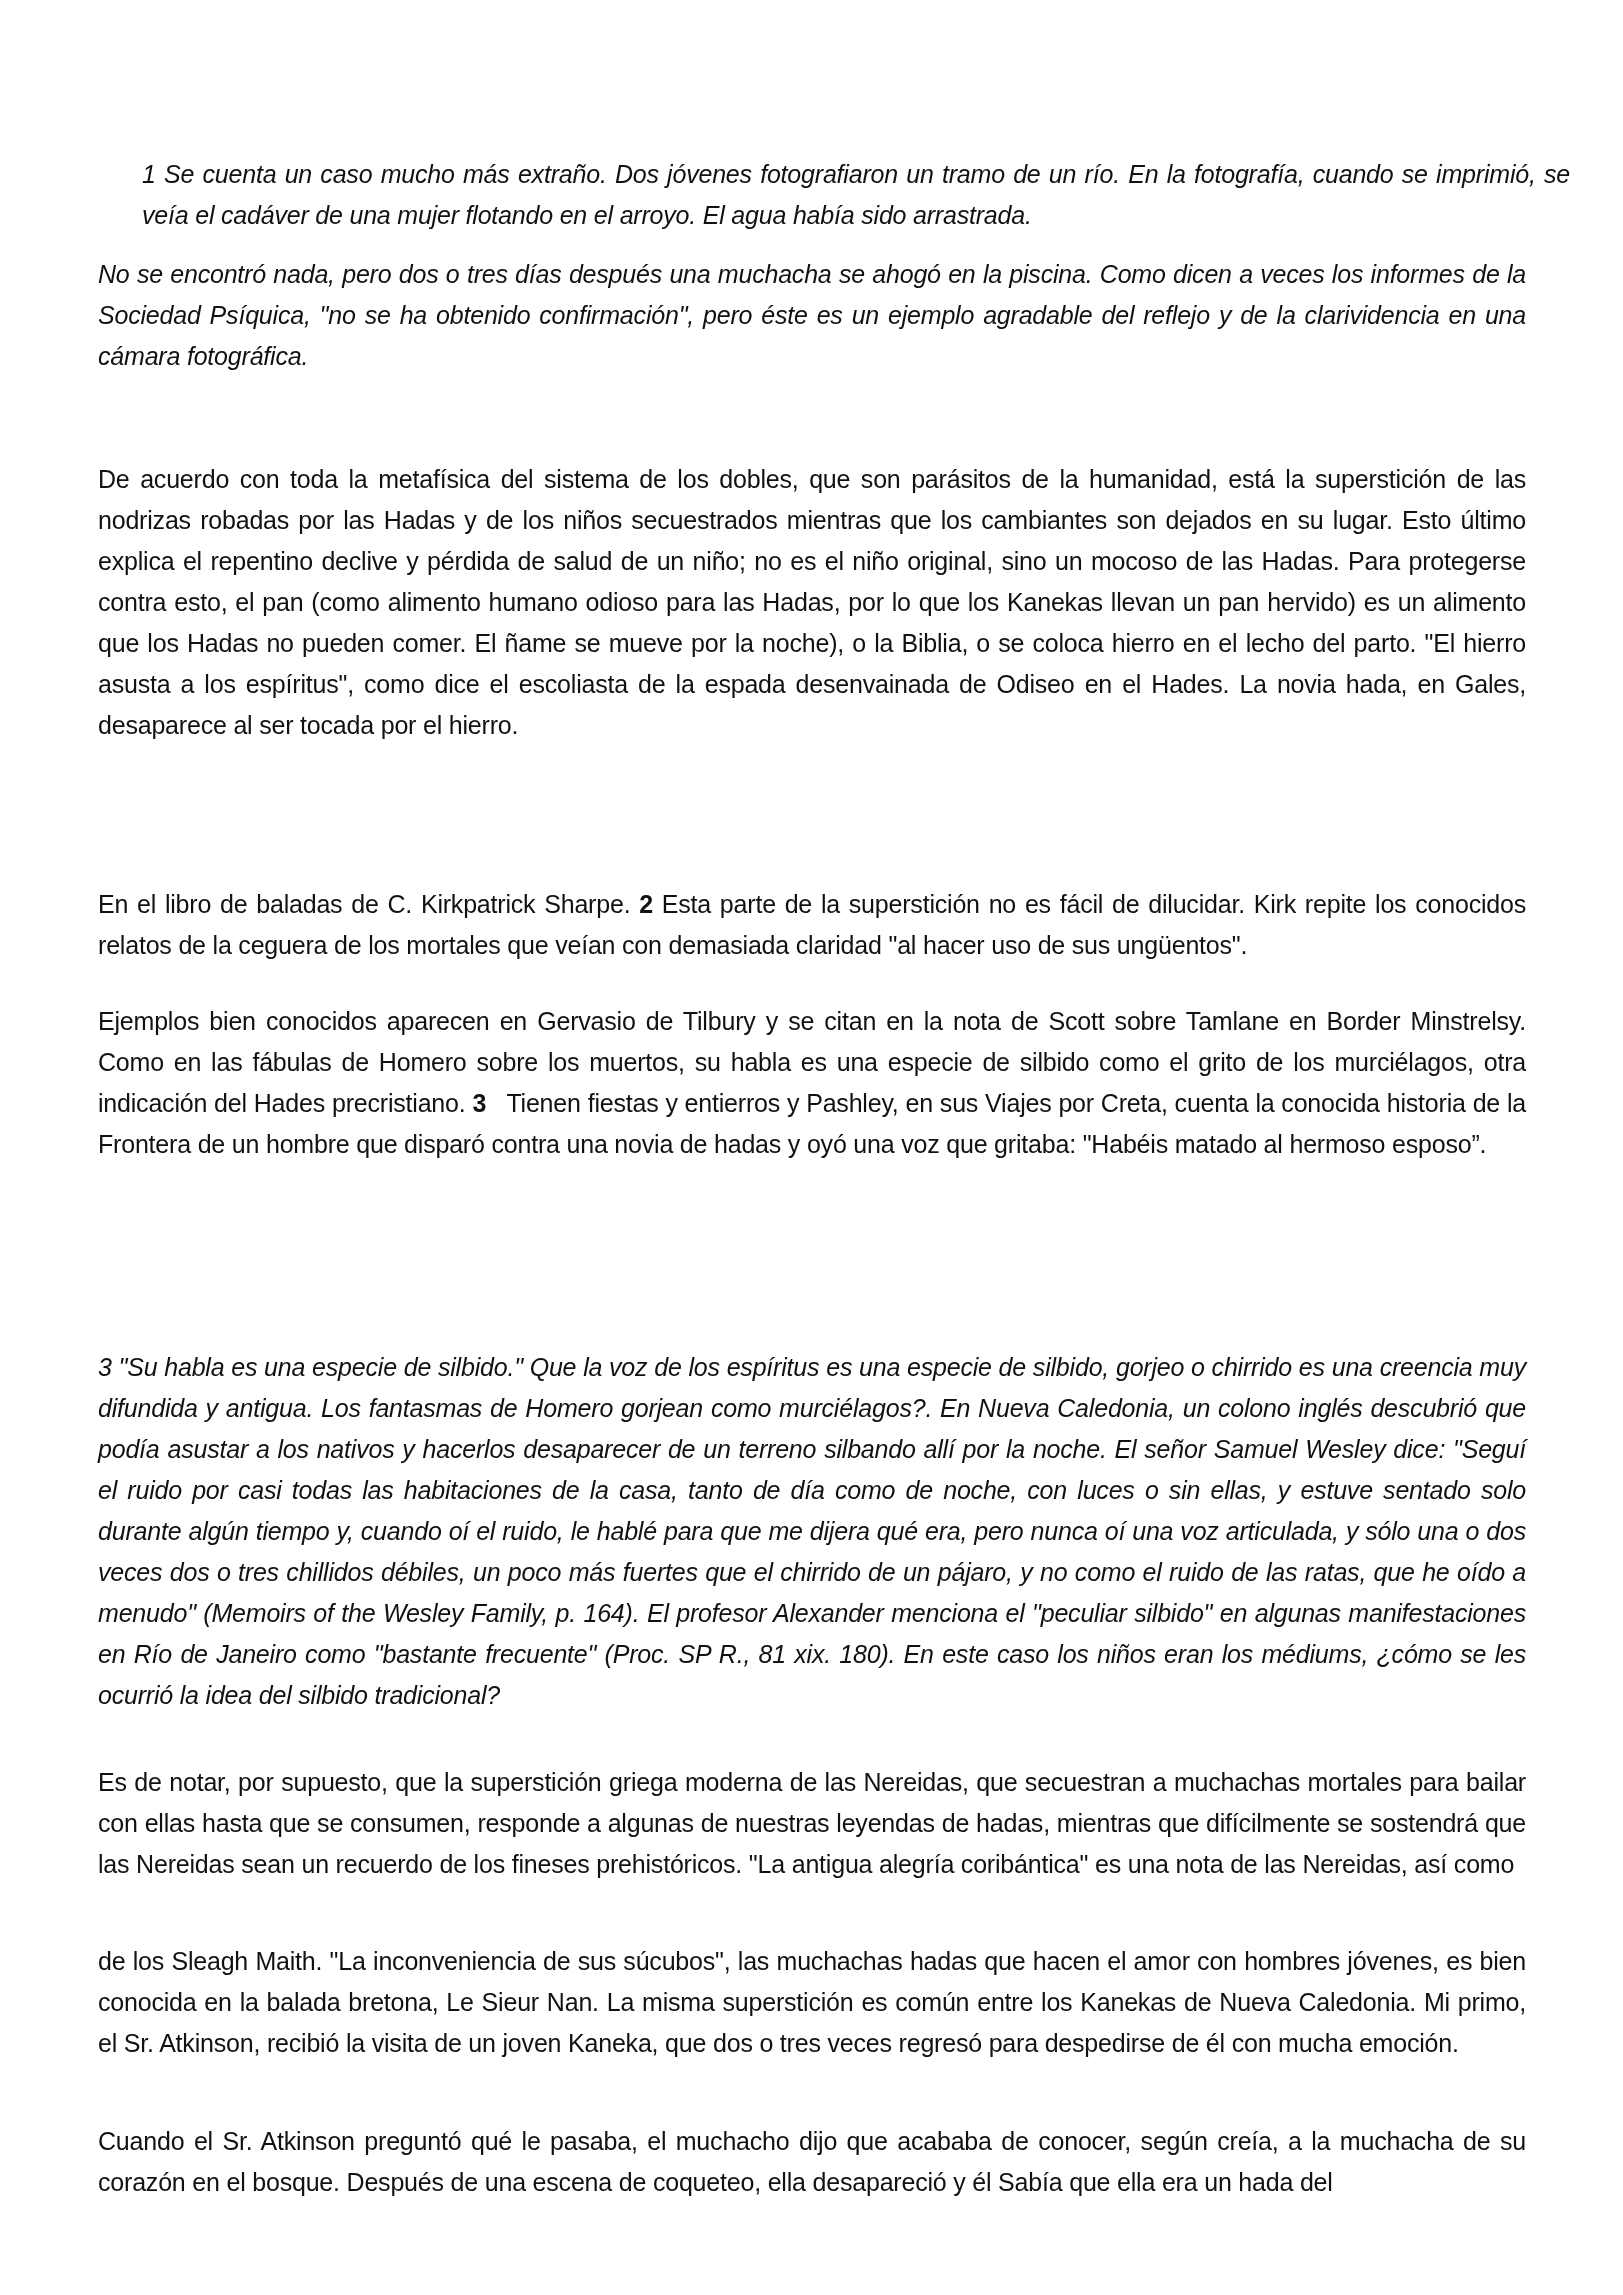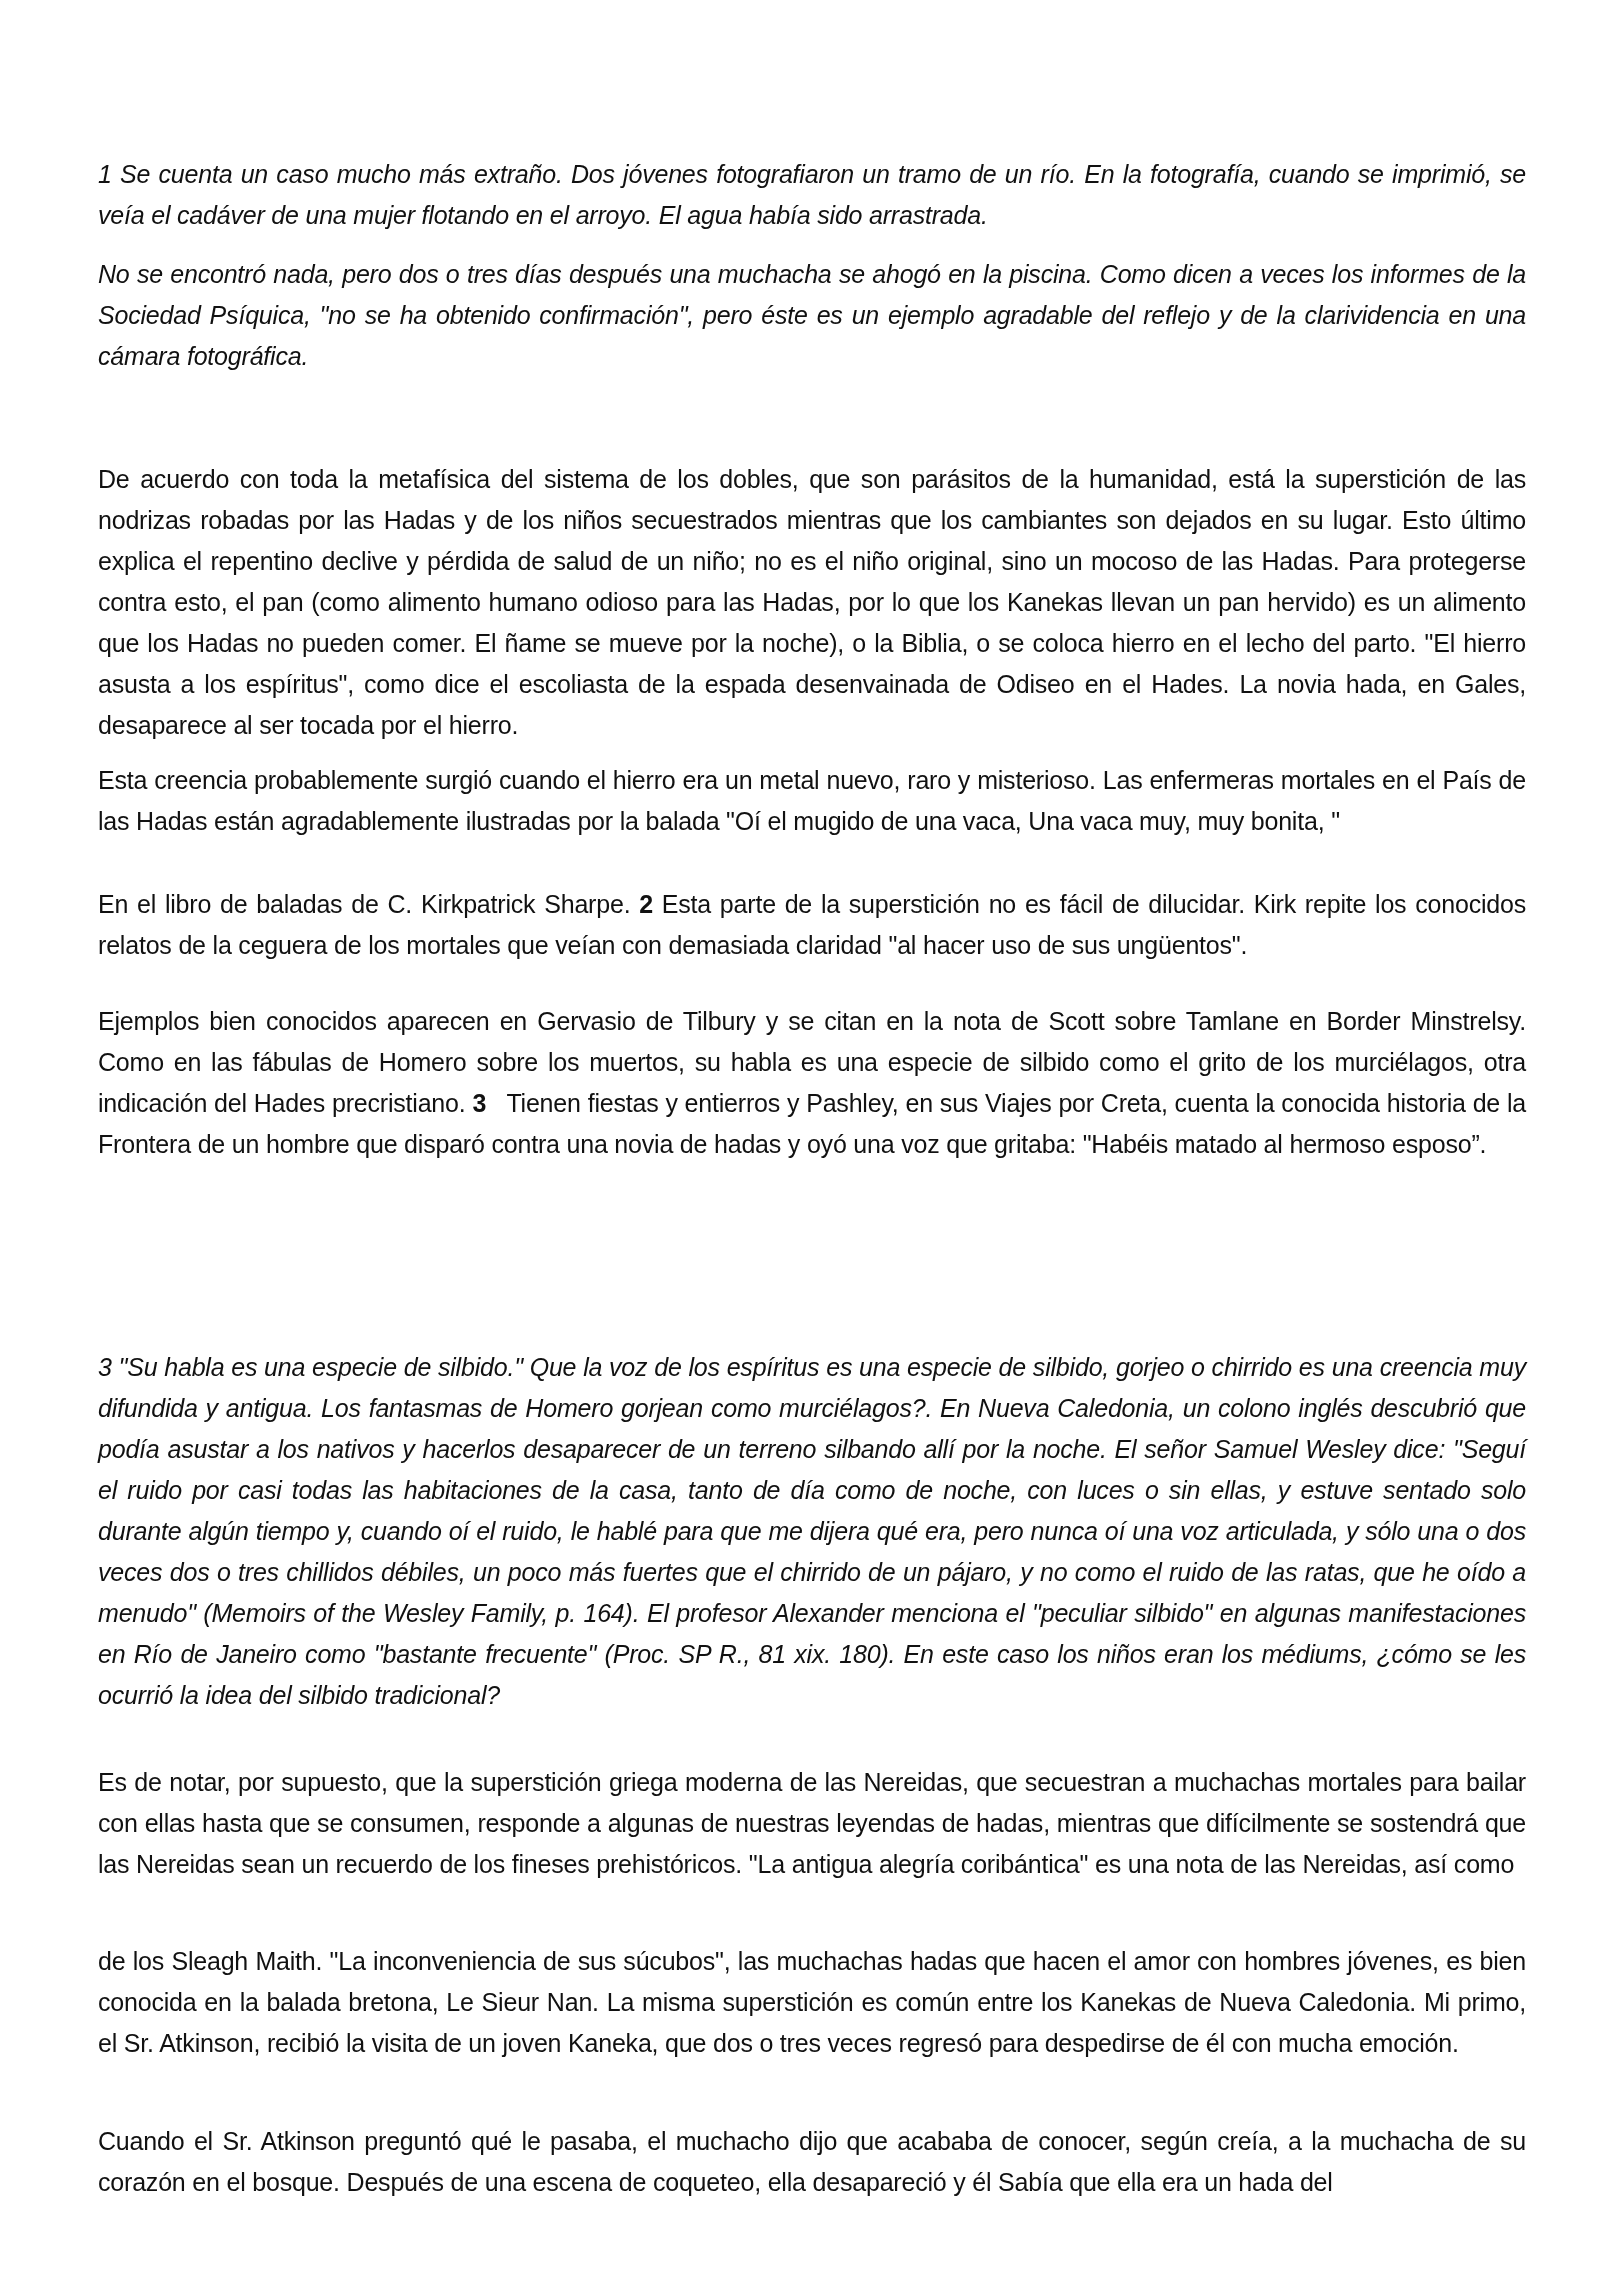--- a/index.html
+++ b/index.html
@@ -33,27 +33,26 @@
     word-spacing: 0px;
   }
   .para.italic { font-style: italic; }
   .para .fnref { font-weight: bold; font-style: normal; }
 </style>
 </head>
 <body>
 
 <div class="page">
 
-  <p class="para italic" style="top:154px;">1 Se cuenta un caso mucho más extraño. Dos jóvenes fotografiaron un tramo de un río. En la fotografía, cuando se imprimió, se veía el cadáver de una mujer flotando en el arroyo. El agua había sido arrastrada.</p>
+  <p class="para italic" style="top:154px;margin-left:44px;">1 Se cuenta un caso mucho más extraño. Dos jóvenes fotografiaron un tramo de un río. En la fotografía, cuando se imprimió, se veía el cadáver de una mujer flotando en el arroyo. El agua había sido arrastrada.</p>
 
   <p class="para italic" style="top:254px;font-style:italic;">No se encontró nada, pero dos o tres días después una muchacha se ahogó en la piscina. Como dicen a veces los informes de la Sociedad Psíquica, "no se ha obtenido confirmación", pero éste es un ejemplo agradable del reflejo y de la clarividencia en una cámara fotográfica.</p>
 
   <p class="para" style="top:459px;">De acuerdo con toda la metafísica del sistema de los dobles, que son parásitos de la humanidad, está la superstición de las nodrizas robadas por las Hadas y de los niños secuestrados mientras que los cambiantes son dejados en su lugar. Esto último explica el repentino declive y pérdida de salud de un niño; no es el niño original, sino un mocoso de las Hadas. Para protegerse contra esto, el pan (como alimento humano odioso para las Hadas, por lo que los Kanekas llevan un pan hervido) es un alimento que los Hadas no pueden comer. El ñame se mueve por la noche), o la Biblia, o se coloca hierro en el lecho del parto. "El hierro asusta a los espíritus", como dice el escoliasta de la espada desenvainada de Odiseo en el Hades. La novia hada, en Gales, desaparece al ser tocada por el hierro.</p>
 
-  <p class="para" style="top:760px;">Esta creencia probablemente surgió cuando el hierro era un metal nuevo, raro y misterioso. Las enfermeras mortales en el País de las Hadas están agradablemente ilustradas por la balada "Oí el mugido de una vaca, Una vaca muy, muy bonita, "</p>
 
   <p class="para" style="top:884px;"><span>En el libro de baladas de C. Kirkpatrick Sharpe. </span><span class="fnref">2</span><span> Esta parte de la superstición no es fácil de dilucidar. Kirk repite los conocidos relatos de la ceguera de los mortales que veían con demasiada claridad "al hacer uso de sus ungüentos".</span></p>
 
   <p class="para" style="top:1001px;"><span>Ejemplos bien conocidos aparecen en Gervasio de Tilbury y se citan en la nota de Scott sobre Tamlane en Border Minstrelsy. Como en las fábulas de Homero sobre los muertos, su habla es una especie de silbido como el grito de los murciélagos, otra indicación del Hades precristiano. </span><span class="fnref">3</span><span style="white-space:pre-wrap;">   Tienen fiestas y entierros y Pashley, en sus Viajes por Creta, cuenta la conocida historia de la Frontera de un hombre que disparó contra una novia de hadas y oyó una voz que gritaba: "Habéis matado al hermoso esposo”.</span></p>
 
 
   <p class="para italic" style="top:1347px;">3 "Su habla es una especie de silbido." Que la voz de los espíritus es una especie de silbido, gorjeo o chirrido es una creencia muy difundida y antigua. Los fantasmas de Homero gorjean como murciélagos?. En Nueva Caledonia, un colono inglés descubrió que podía asustar a los nativos y hacerlos desaparecer de un terreno silbando allí por la noche. El señor Samuel Wesley dice: "Seguí el ruido por casi todas las habitaciones de la casa, tanto de día como de noche, con luces o sin ellas, y estuve sentado solo durante algún tiempo y, cuando oí el ruido, le hablé para que me dijera qué era, pero nunca oí una voz articulada, y sólo una o dos veces dos o tres chillidos débiles, un poco más fuertes que el chirrido de un pájaro, y no como el ruido de las ratas, que he oído a menudo" (Memoirs of the Wesley Family, p. 164). El profesor Alexander menciona el "peculiar silbido" en algunas manifestaciones en Río de Janeiro como "bastante frecuente" (Proc. SP R., 81 xix. 180). En este caso los niños eran los médiums, ¿cómo se les ocurrió la idea del silbido tradicional?</p>
 
   <p class="para" style="top:1762px;">Es de notar, por supuesto, que la superstición griega moderna de las Nereidas, que secuestran a muchachas mortales para bailar con ellas hasta que se consumen, responde a algunas de nuestras leyendas de hadas, mientras que difícilmente se sostendrá que las Nereidas sean un recuerdo de los fineses prehistóricos. "La antigua alegría coribántica" es una nota de las Nereidas, así como</p>
 

